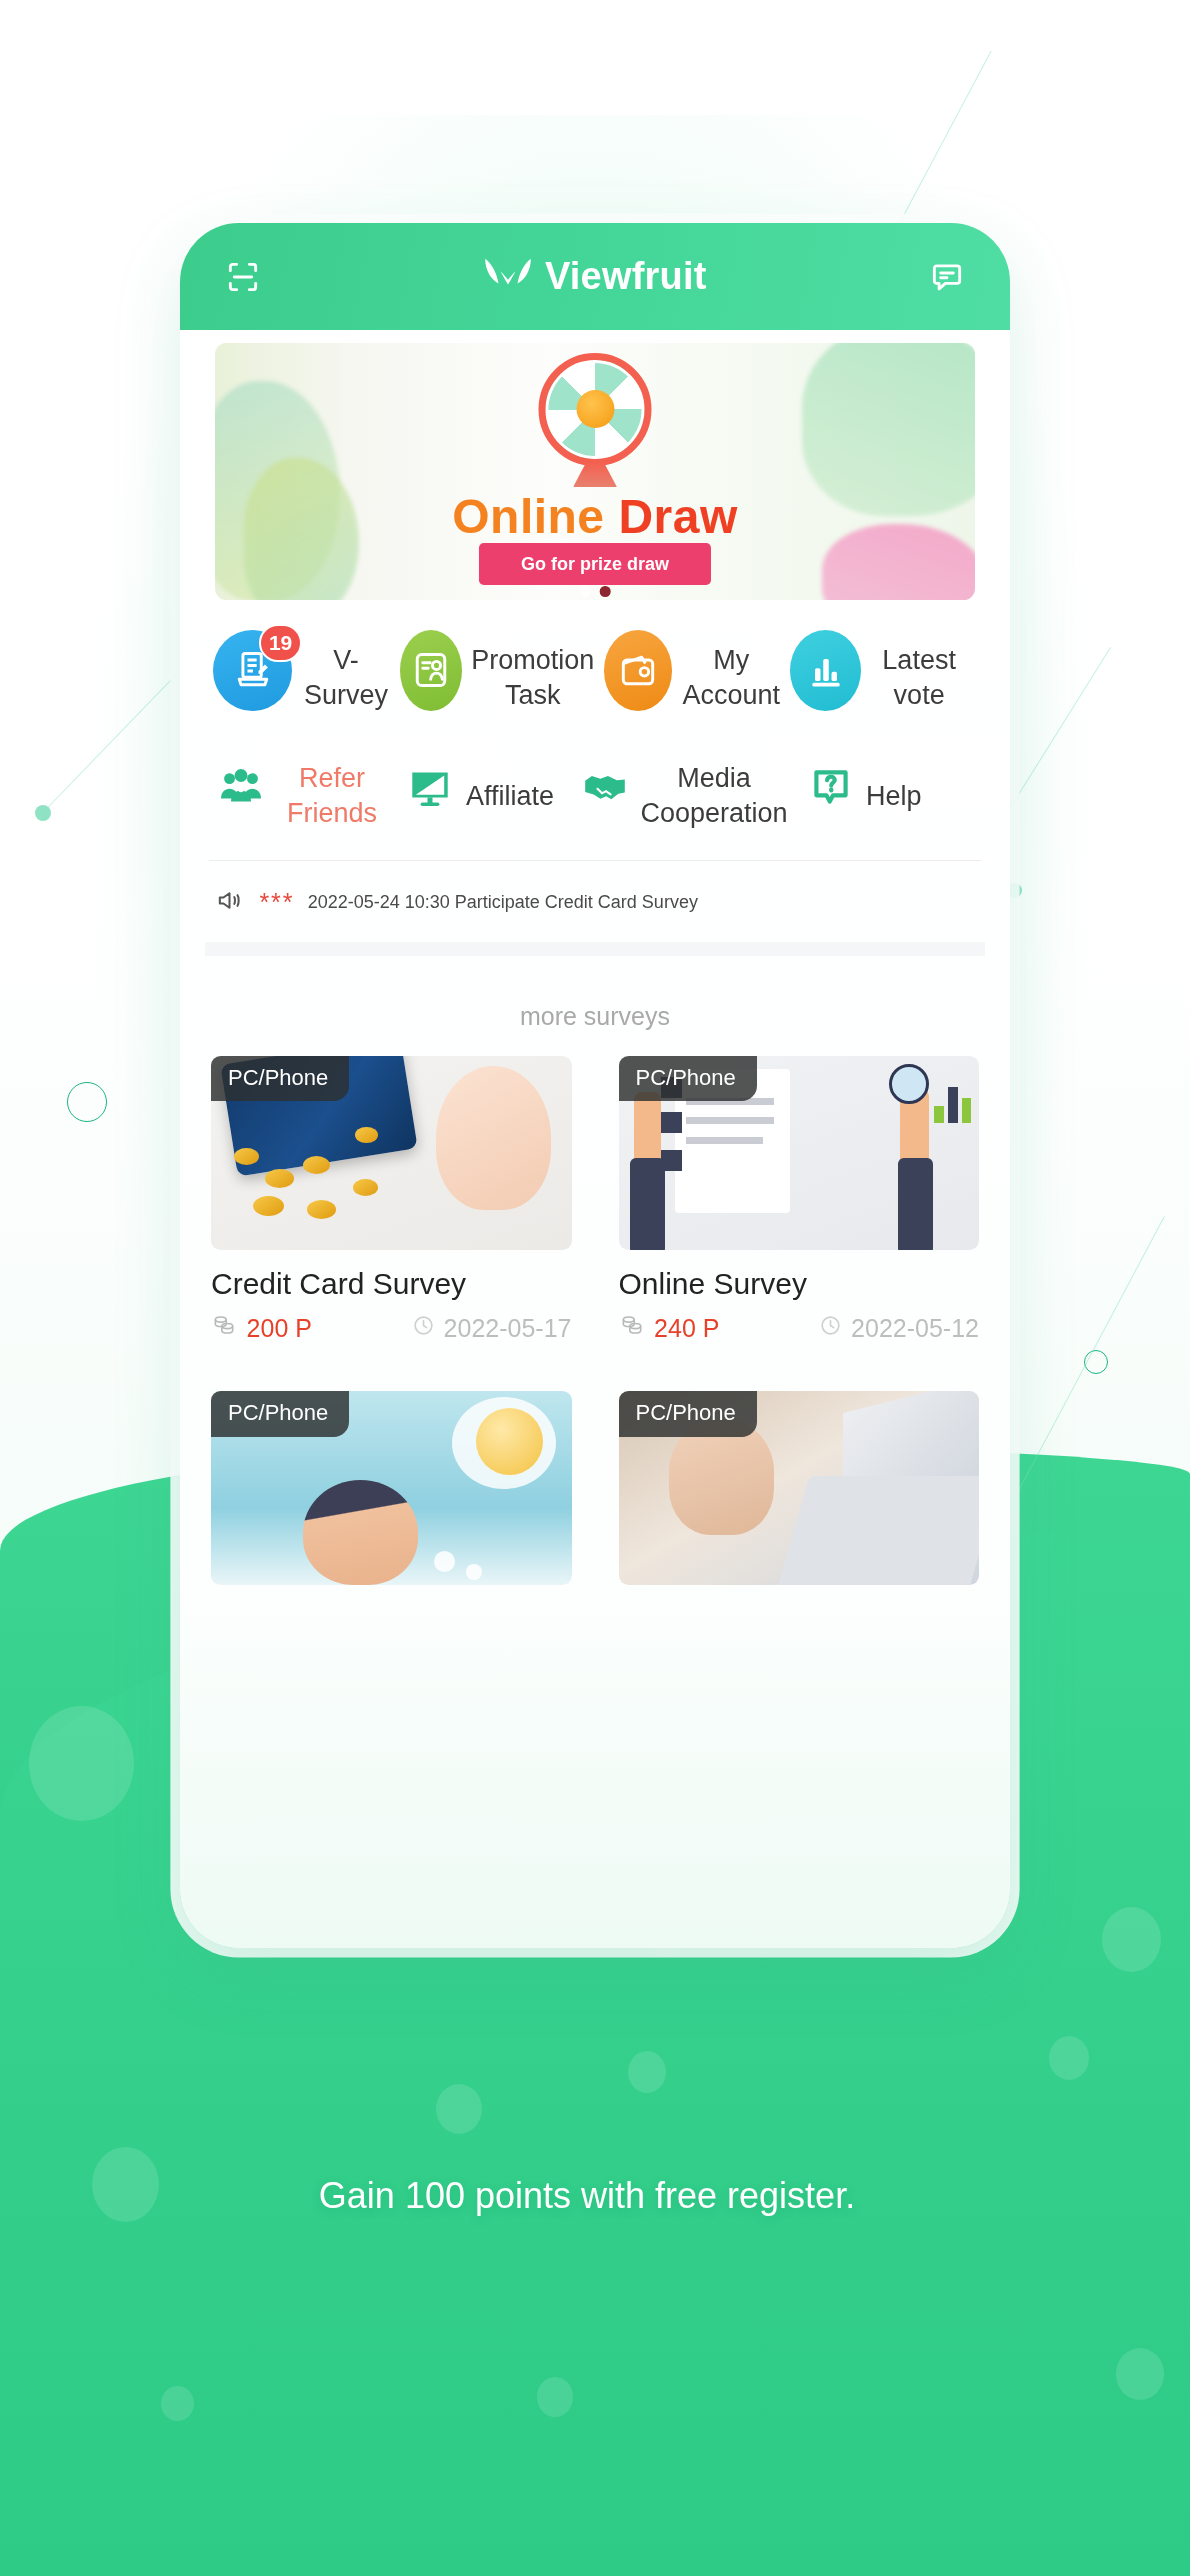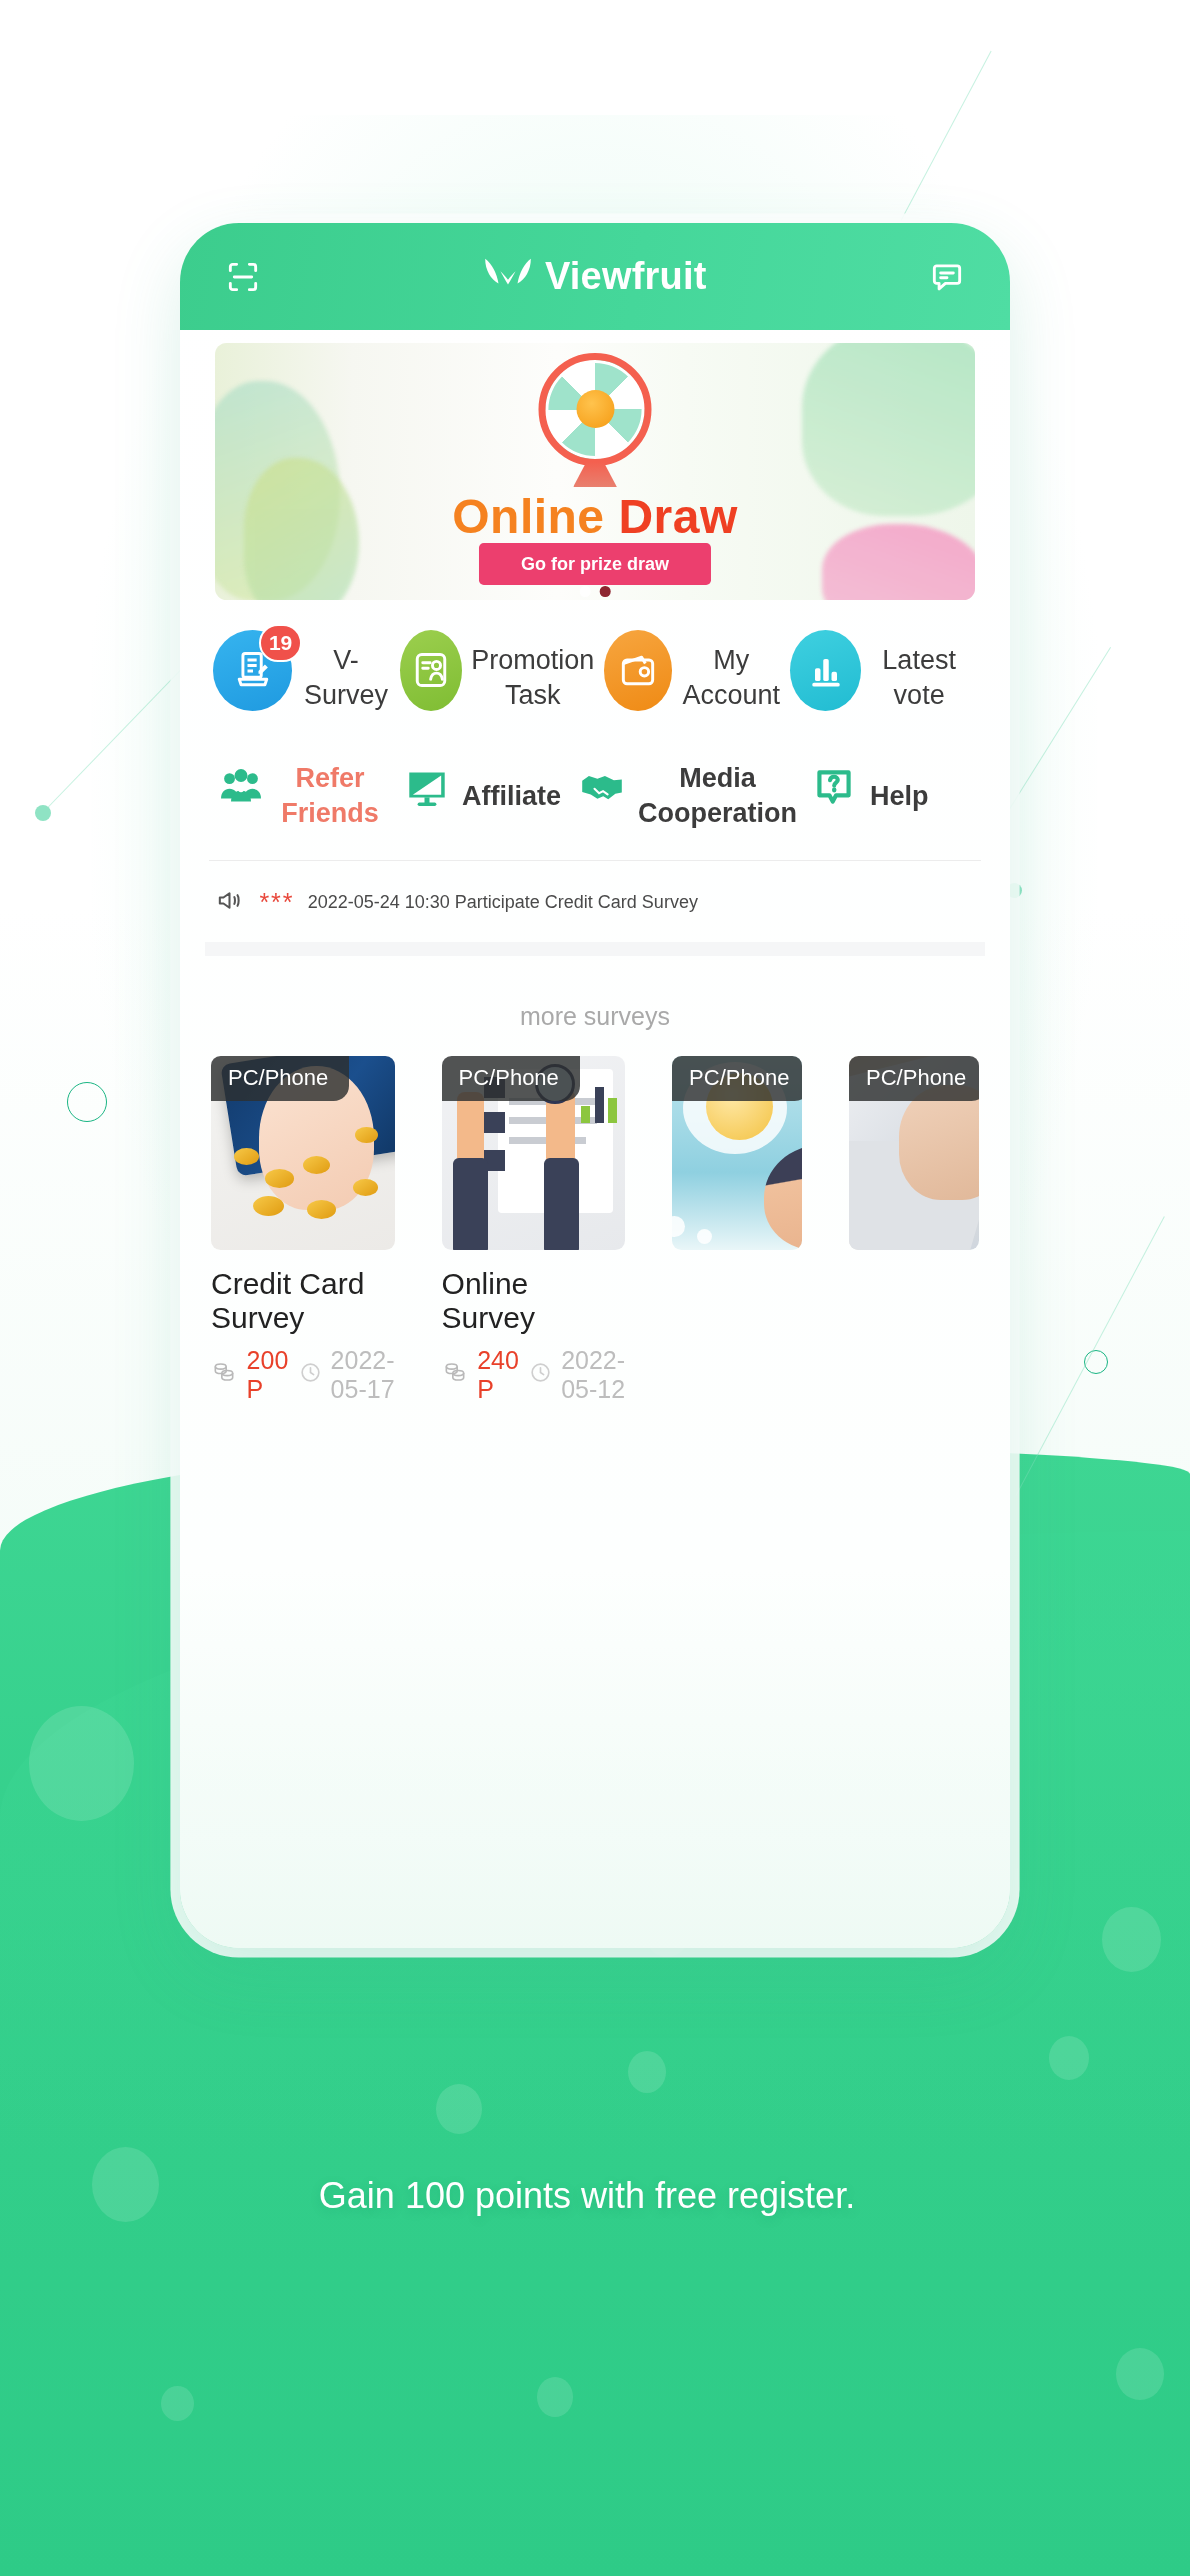--- a/index.html
+++ b/index.html
@@ -111,37 +111,37 @@
     display:flex; align-items:center; justify-content:center; position:relative;
   }
   .badge {
     position:absolute; right:-9.6px; top:-5.7px; min-width:38px; height:38px;
     border-radius:19px; background:#f0514a; color:#fff; font-size:21px; font-weight:600;
     display:flex; align-items:center; justify-content:center; padding:0 7.7px;
     border: 2.9px solid #fff;
   }
   .menu-label { margin-top:15.3px; font-size: 27px; color:#3c3c3c; line-height:1.3; max-width:163px; }
   .menu-label.accent { color:#ef7a68; }
-  .menu-row2 { padding: 27px 33px 0; display:grid; grid-template-columns: repeat(4,1fr); font-weight: bold; }
+  .menu-row2 { padding: 27px 33px 0; display:grid; grid-template-columns: repeat(4,1fr); }
   .menu-row2 .menu-bubble { width: 71px; height: 71px; }
 
   .divider { height:1px; background:#ececec; margin: 29px 29px 0; }
 
   
   .notice { display:flex; align-items:center; gap:13.4px; padding: 25px 33px 23px; }
   .notice-stars { color:#e8493c; font-size:25px; letter-spacing:1.9px; }
   .notice-text { font-size:18px; color:#4a4a4a; white-space:nowrap; }
   .band { height:13.4px; background:#f5f6f7; margin: 0 25px; }
 
   
   .section-head { text-align:center; padding-top:33px; }
   .section-title { font-size:35px; color:#1c1c1c; }
   .section-sub { font-size:25px; color:#a9a9a9; margin-top:13.4px; }
 
-  .cards { padding: 25px 31px 0; display:grid; grid-template-columns: 1fr 1fr 1fr 1fr; column-gap: 25px; row-gap: 11.5px; gap: 47px; }
+  .cards { padding: 25px 31px 0; display:grid; grid-template-columns: 1fr 1fr; column-gap: 25px; row-gap: 11.5px; gap: 47px; }
   .card { }
   .thumb { position:relative; height: 194px; border-radius: 9.6px; overflow:hidden; }
   .tag {
     position:absolute; left:0; top:0; padding: 8.6px 21px 10.5px 17px;
     background: rgba(45,48,48,0.82); color:#fff; font-size: 22px;
     border-bottom-right-radius: 15.3px;
   }
   .card-title { font-size: 30px; color:#222; margin-top: 17px; }
   .card-meta { display:flex; align-items:center; gap: 9.6px; margin-top: 11.5px; font-size: 25px; }
   .pts { color:#e8412a; }

